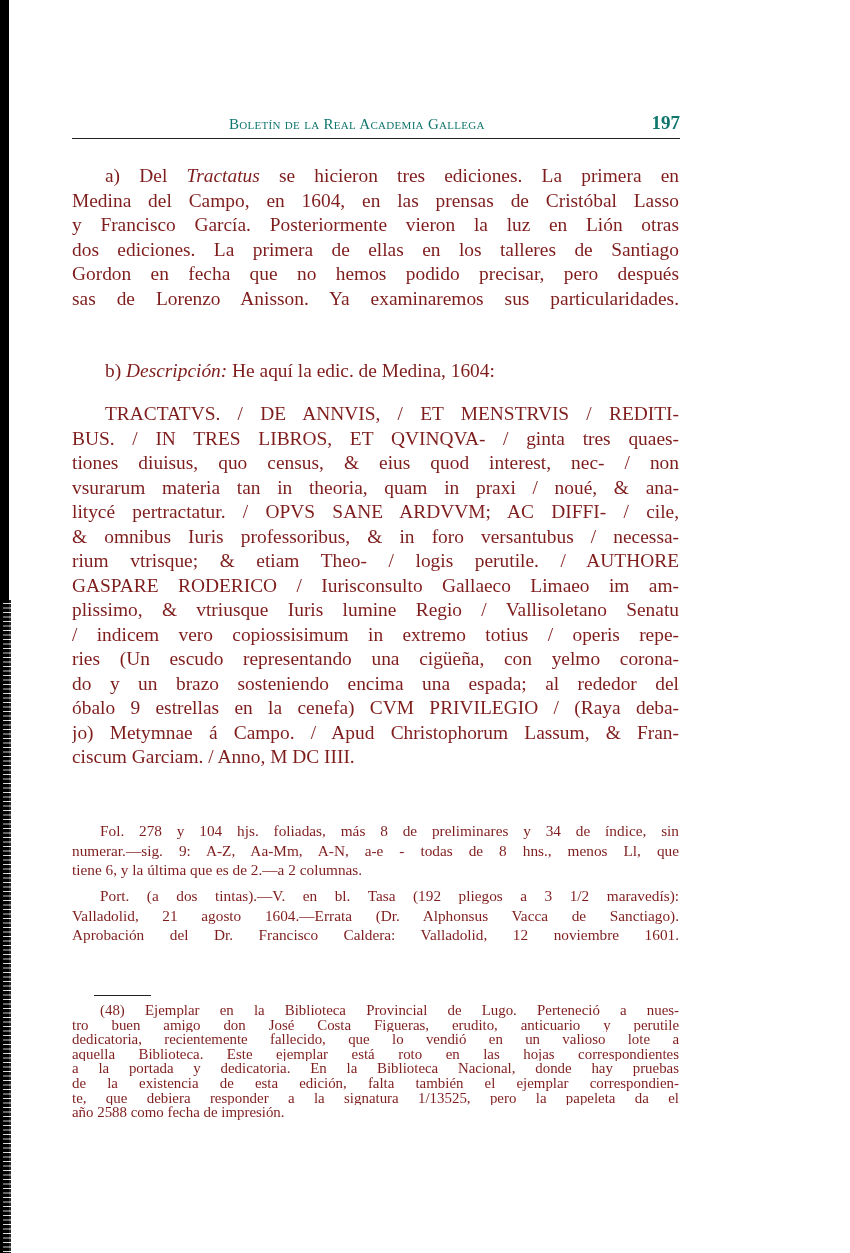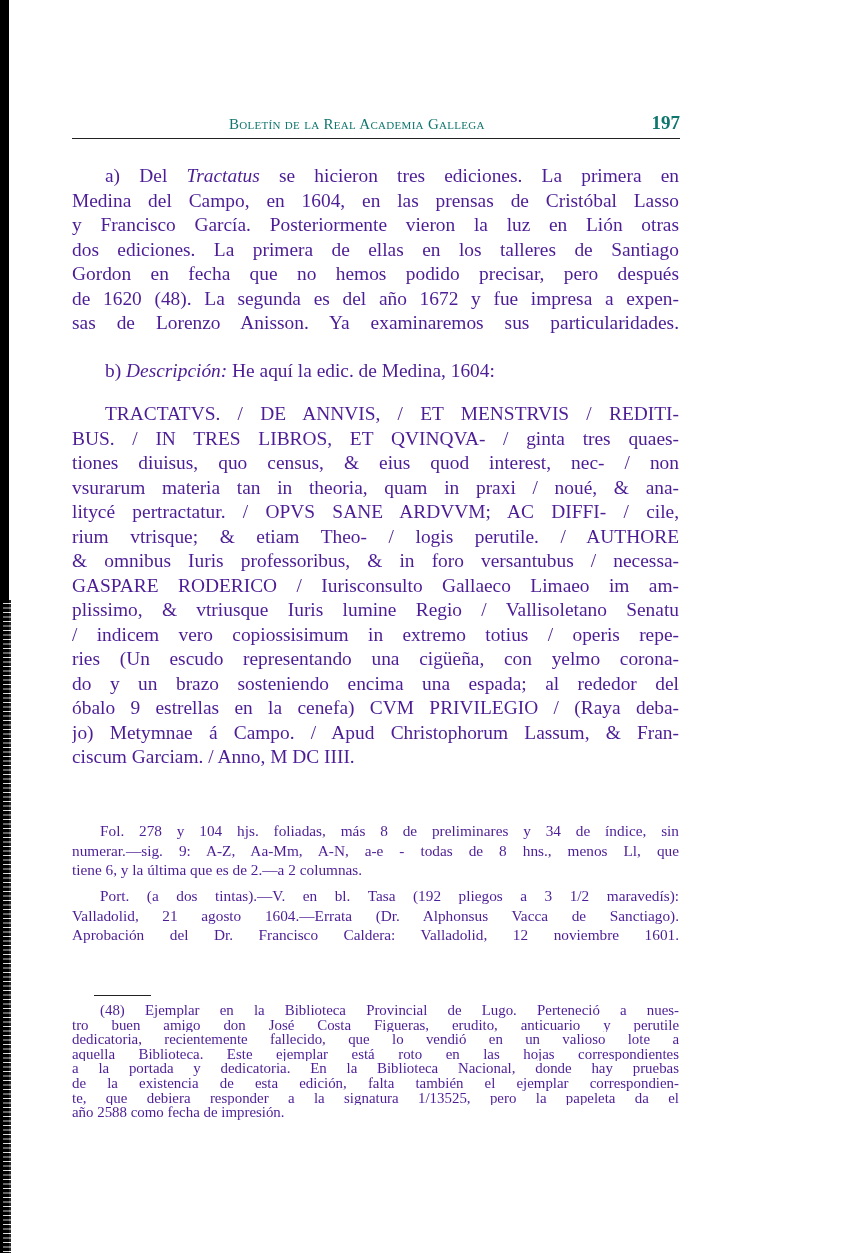--- a/index.html
+++ b/index.html
@@ -18,21 +18,21 @@
     border-bottom: 1.2px solid #222;
     font-family: Liberation Serif, serif; color: #0f766e;
   }
   .header-title {
     position: absolute; left: 157px; top: 4px;
     font-size: 15px; font-variant: small-caps; letter-spacing: 0.3px;
   }
   .header-page {
     position: absolute; right: 0; top: 0; font-size: 19px; font-weight: bold;
   }
-  .block { position: absolute; left: 72px; width: 607px; font-family: "Liberation Serif", serif; color: #4c1d95; }
+  .block { position: absolute; left: 72px; width: 607px; font-family: "Liberation Serif", serif; color: #7f1d1d; }
   .line {
     display: block; white-space: nowrap; text-align: justify; text-align-last: justify;
     overflow: hidden;
   }
   .main .line { font-size: 19.4px; height: 24.5px; line-height: 24.5px; }
   .main .line.last { text-align-last: left; }
   .small .line { font-size: 15.3px; height: 19.6px; line-height: 19.6px; }
   .small .line.last { text-align-last: left; }
   .foot .line { font-size: 14.9px; height: 14.6px; line-height: 14.6px; }
   .foot .line.last { text-align-last: left; }
@@ -51,36 +51,35 @@
   <span class="header-title">Boletín de la Real Academia Gallega</span>
   <span class="header-page">197</span>
 </div>
 
 <div class="block main" style="top:164px;">
   <span class="line indent"><span>a) Del </span><i>Tractatus</i><span> se hicieron tres ediciones. La primera en</span></span>
   <span class="line">Medina del Campo, en 1604, en las prensas de Cristóbal Lasso</span>
   <span class="line">y Francisco García. Posteriormente vieron la luz en Lión otras</span>
   <span class="line">dos ediciones. La primera de ellas en los talleres de Santiago</span>
   <span class="line">Gordon en fecha que no hemos podido precisar, pero después</span>
-  <span class="line">de 1620 (48). La segunda es del año 1672 y fue impresa a expen-</span>
   <span class="line">sas de Lorenzo Anisson. Ya examinaremos sus particularidades.</span>
 </div>
 
 <div class="block main" style="top:359px;">
   <span class="line indent last"><span>b) </span><i>Descripción:</i><span> He aquí la edic. de Medina, 1604:</span></span>
 </div>
 
 <div class="block main" style="top:402px;">
   <span class="line indent">TRACTATVS. / DE ANNVIS, / ET MENSTRVIS / REDITI-</span>
   <span class="line">BUS. / IN TRES LIBROS, ET QVINQVA- / ginta tres quaes-</span>
   <span class="line">tiones diuisus, quo census, &amp; eius quod interest, nec- / non</span>
   <span class="line">vsurarum materia tan in theoria, quam in praxi / noué, &amp; ana-</span>
   <span class="line">litycé pertractatur. / OPVS SANE ARDVVM; AC DIFFI- / cile,</span>
+  <span class="line">&amp; omnibus Iuris professoribus, &amp; in foro versantubus / necessa-</span>
   <span class="line">rium vtrisque; &amp; etiam Theo- / logis perutile. / AUTHORE</span>
-  <span class="line">&amp; omnibus Iuris professoribus, &amp; in foro versantubus / necessa-</span>
   <span class="line">GASPARE RODERICO / Iurisconsulto Gallaeco Limaeo im am-</span>
   <span class="line">plissimo, &amp; vtriusque Iuris lumine Regio / Vallisoletano Senatu</span>
   <span class="line">/ indicem vero copiossisimum in extremo totius / operis repe-</span>
   <span class="line">ries (Un escudo representando una cigüeña, con yelmo corona-</span>
   <span class="line">do y un brazo sosteniendo encima una espada; al rededor del</span>
   <span class="line">óbalo 9 estrellas en la cenefa) CVM PRIVILEGIO / (Raya deba-</span>
   <span class="line">jo) Metymnae á Campo. / Apud Christophorum Lassum, &amp; Fran-</span>
   <span class="line last">ciscum Garciam. / Anno, M DC IIII.</span>
 </div>
 

